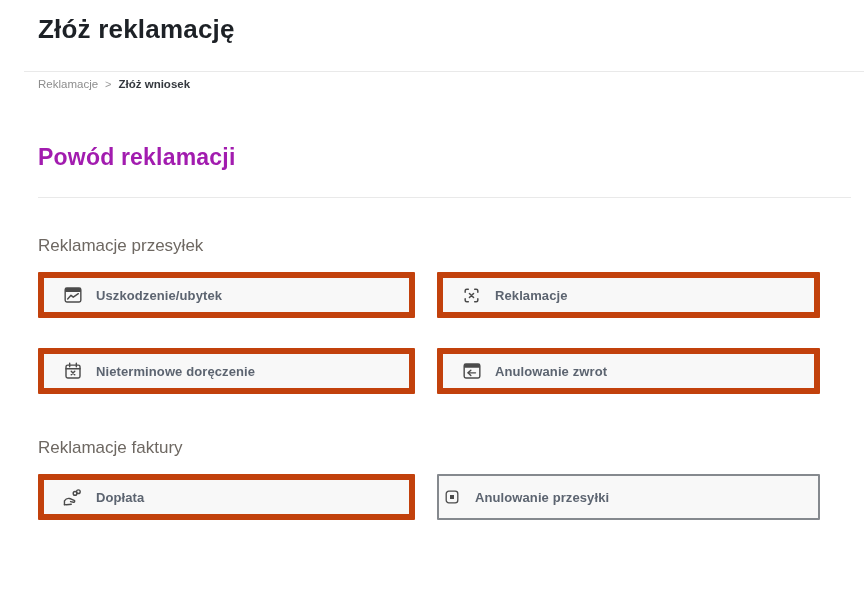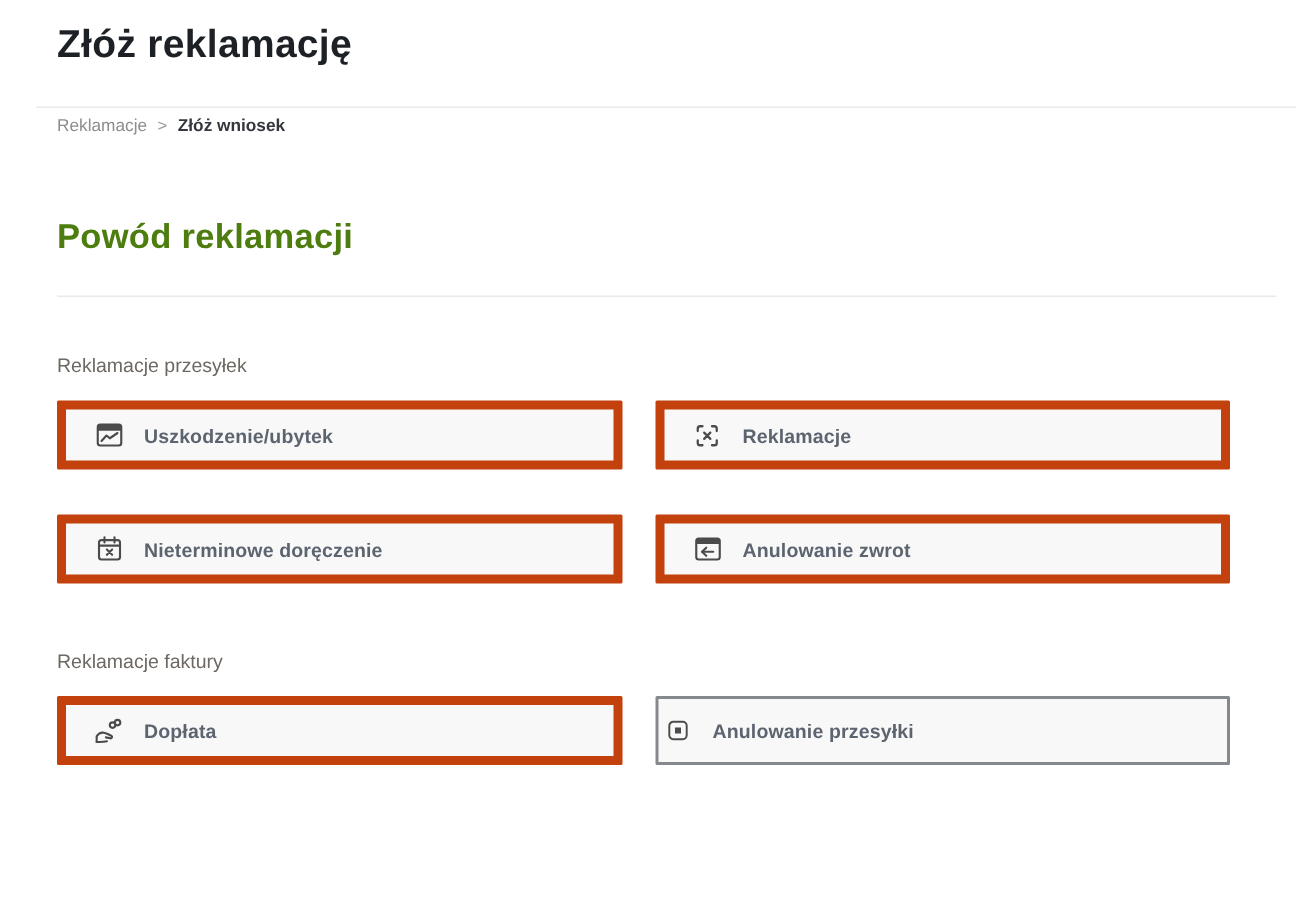--- a/index.html
+++ b/index.html
@@ -33,31 +33,31 @@
   }
   .breadcrumb-link { color: #8d8d8d; cursor: pointer; }
   .breadcrumb-sep { color: #9a9a9a; font-size: 11px; }
   .breadcrumb-current { color: #34383e; font-weight: bold; }
 
   .section-heading {
     margin: 54px 0 0 38px;
     font-size: 23px;
     font-weight: 800;
     letter-spacing: 0.2px;
-    color: #4d7c0f;
+    color: #a21caf;
   }
   .divider-section {
     border: none;
     border-top: 1px solid #e9e9e9;
     margin: 26px 13px 0 38px;
   }
 
   .group-label {
     margin: 38px 0 0 38px;
-    font-size: 13px;
+    font-size: 17px;
     color: #6e6862;
   }
   .group-label.second { margin-top: 44px; }
 
   .options-grid {
     margin: 16px 0 0 38px;
     display: grid;
     grid-template-columns: 377px 383px;
     column-gap: 22px;
     row-gap: 30px;

